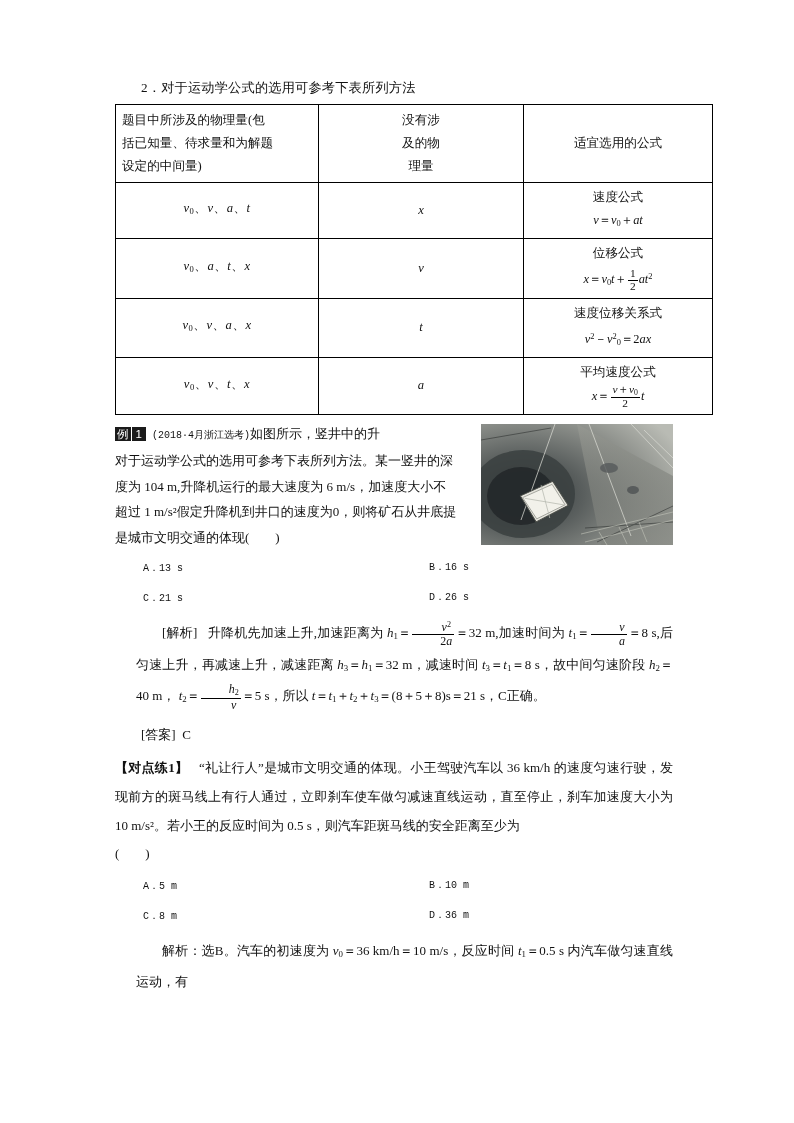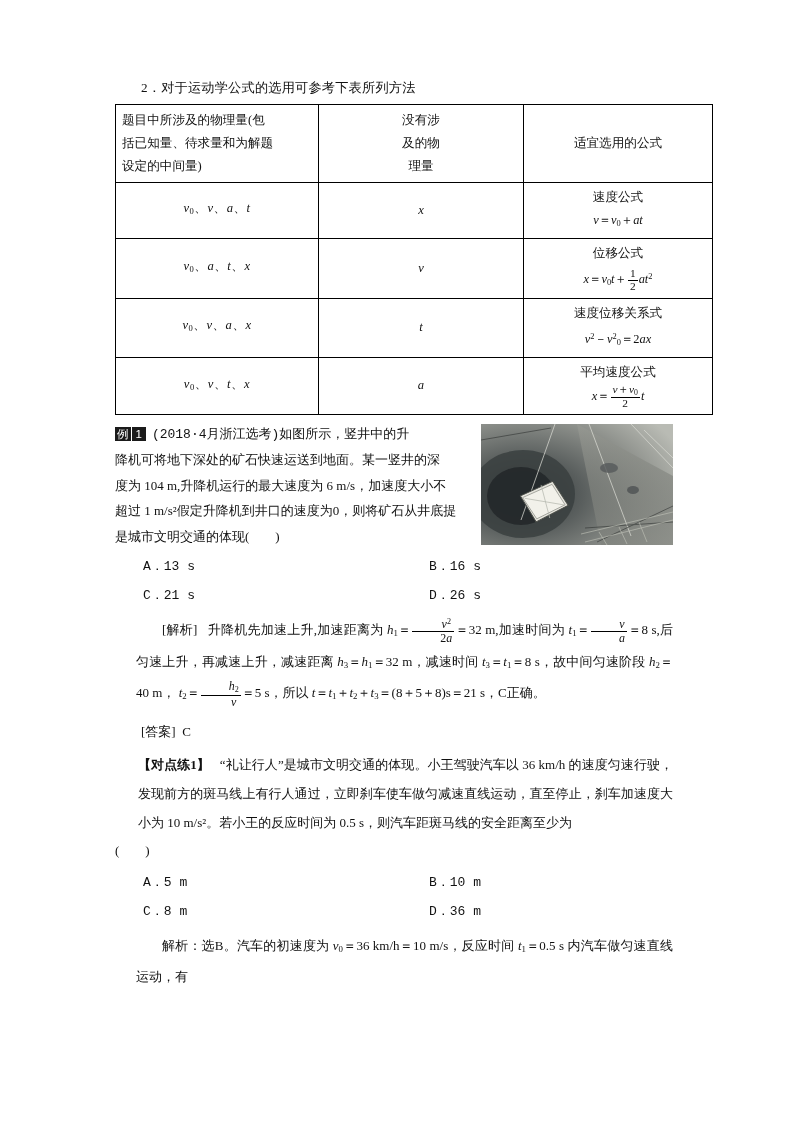--- a/index.html
+++ b/index.html
@@ -115,21 +115,21 @@
   .badge-num {
     display: inline-block;
     background: #1a1a1a;
     color: #ffffff;
     font-size: 11.5px;
     line-height: 14px;
     padding: 0px 4px;
     margin-right: 6px;
     font-family: "Liberation Sans", sans-serif;
   }
-  .mono { font-family: "Liberation Mono", "DejaVu Sans Mono", monospace; font-size: 13px; }
+  .mono { font-family: "Liberation Mono", "DejaVu Sans Mono", monospace; font-size: 10px; }
 
   
   .options {
     margin-top: 3px;
     font-size: 12.5px;
     line-height: 29px;
   }
   .opt-row { display: block; position: relative; padding-left: 28px; }
   .opt-b { position: absolute; left: 314px; top: 0; }
 
@@ -138,21 +138,21 @@
     font-size: 13px;
     line-height: 28px;
     text-align: justify;
     margin-top: 6px;
     margin-left: 21px;
   }
   .para.indent { text-indent: 26px; }
   .tag-bracket { letter-spacing: 0px; }
   .ans-line { font-size: 13px; line-height: 26px; margin-top: 8px; text-indent: 26px; }
   .prac-title { font-weight: bold; }
-  .para2 { font-size: 13px; line-height: 29px; text-align: justify; margin-top: 5px; margin-left: 23px; }
+  .para2 { font-size: 13px; line-height: 29px; text-align: justify; margin-top: 5px; }
   .paren-line { font-size: 13px; line-height: 28px; }
 </style>
 </head>
 <body>
 
 <div class="page">
  <div class="content">
 
   <div class="heading">2．对于运动学公式的选用可参考下表所列方法</div>
 
@@ -270,21 +270,21 @@
         </g>
         <ellipse cx="128" cy="44" rx="9" ry="5" fill="#55595a" opacity="0.8"></ellipse>
         <ellipse cx="152" cy="66" rx="6" ry="4" fill="#4d5152" opacity="0.8"></ellipse>
       </svg>
     </div>
 
     <div class="ex-text">
       <p class="narrow">
         <span class="badge">例</span><span class="badge-num">1</span><span class="mono">(2018·4月浙江选考)</span><span>如图所示，竖井中的升</span>
       </p>
-      <p class="narrow">降机可将地下深处的矿石快速运送到地面。某一竖井的深</p>
+      <p class="narrow">对于运动学公式的选用可参考下表所列方法。某一竖井的深</p>
       <p class="narrow">度为 104 m,升降机运行的最大速度为 6 m/s，加速度大小不</p>
       <p class="narrow">超过 1 m/s²假定升降机到井口的速度为0，则将矿石从井底提</p>
       <p>是城市文明交通的体现(　　)</p>
     </div>
 
     <div class="options">
       <div class="opt-row">
         <span class="mono">A．13 s</span>
         <span class="mono opt-b">B．16 s</span>
       </div>

